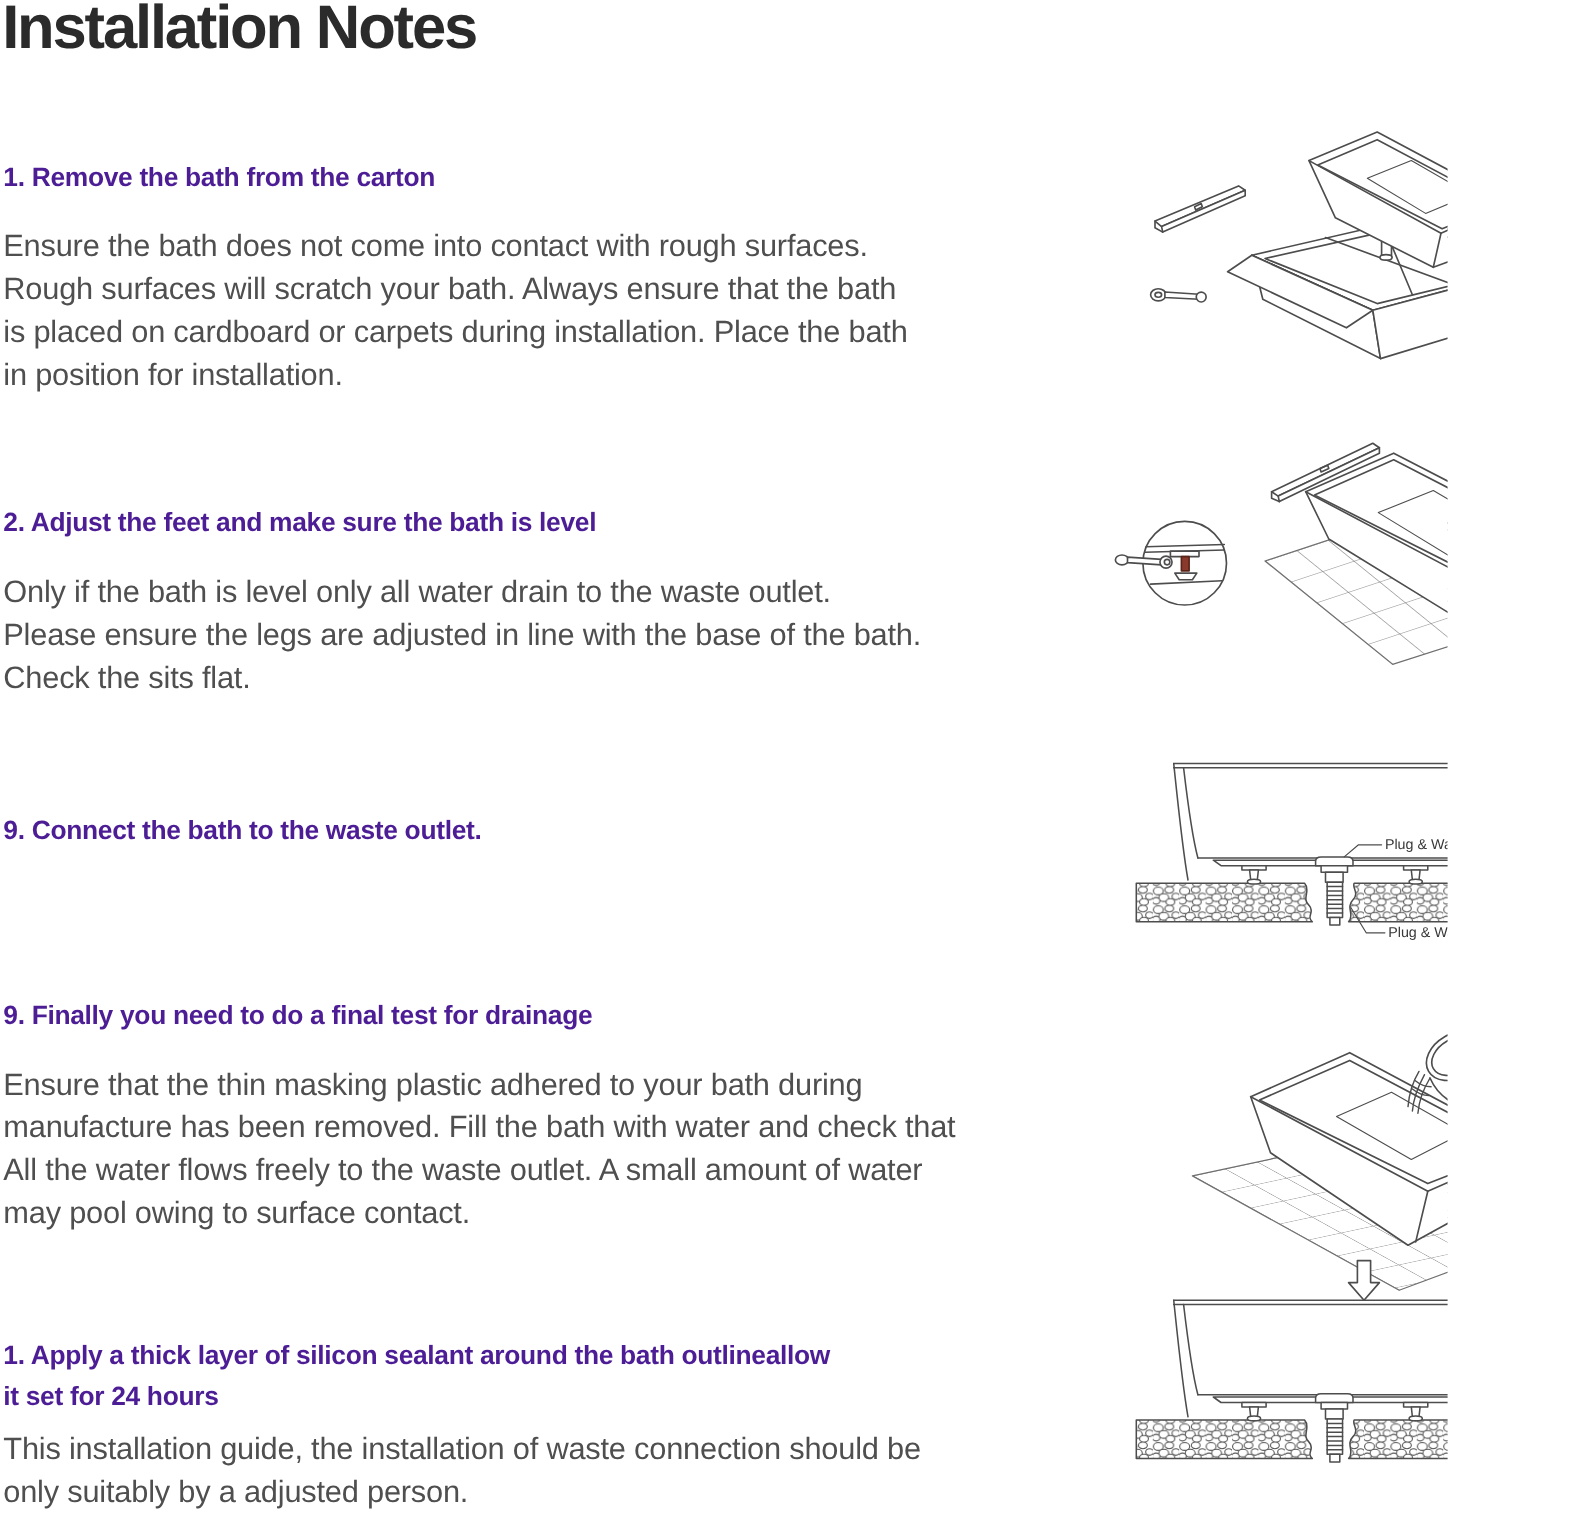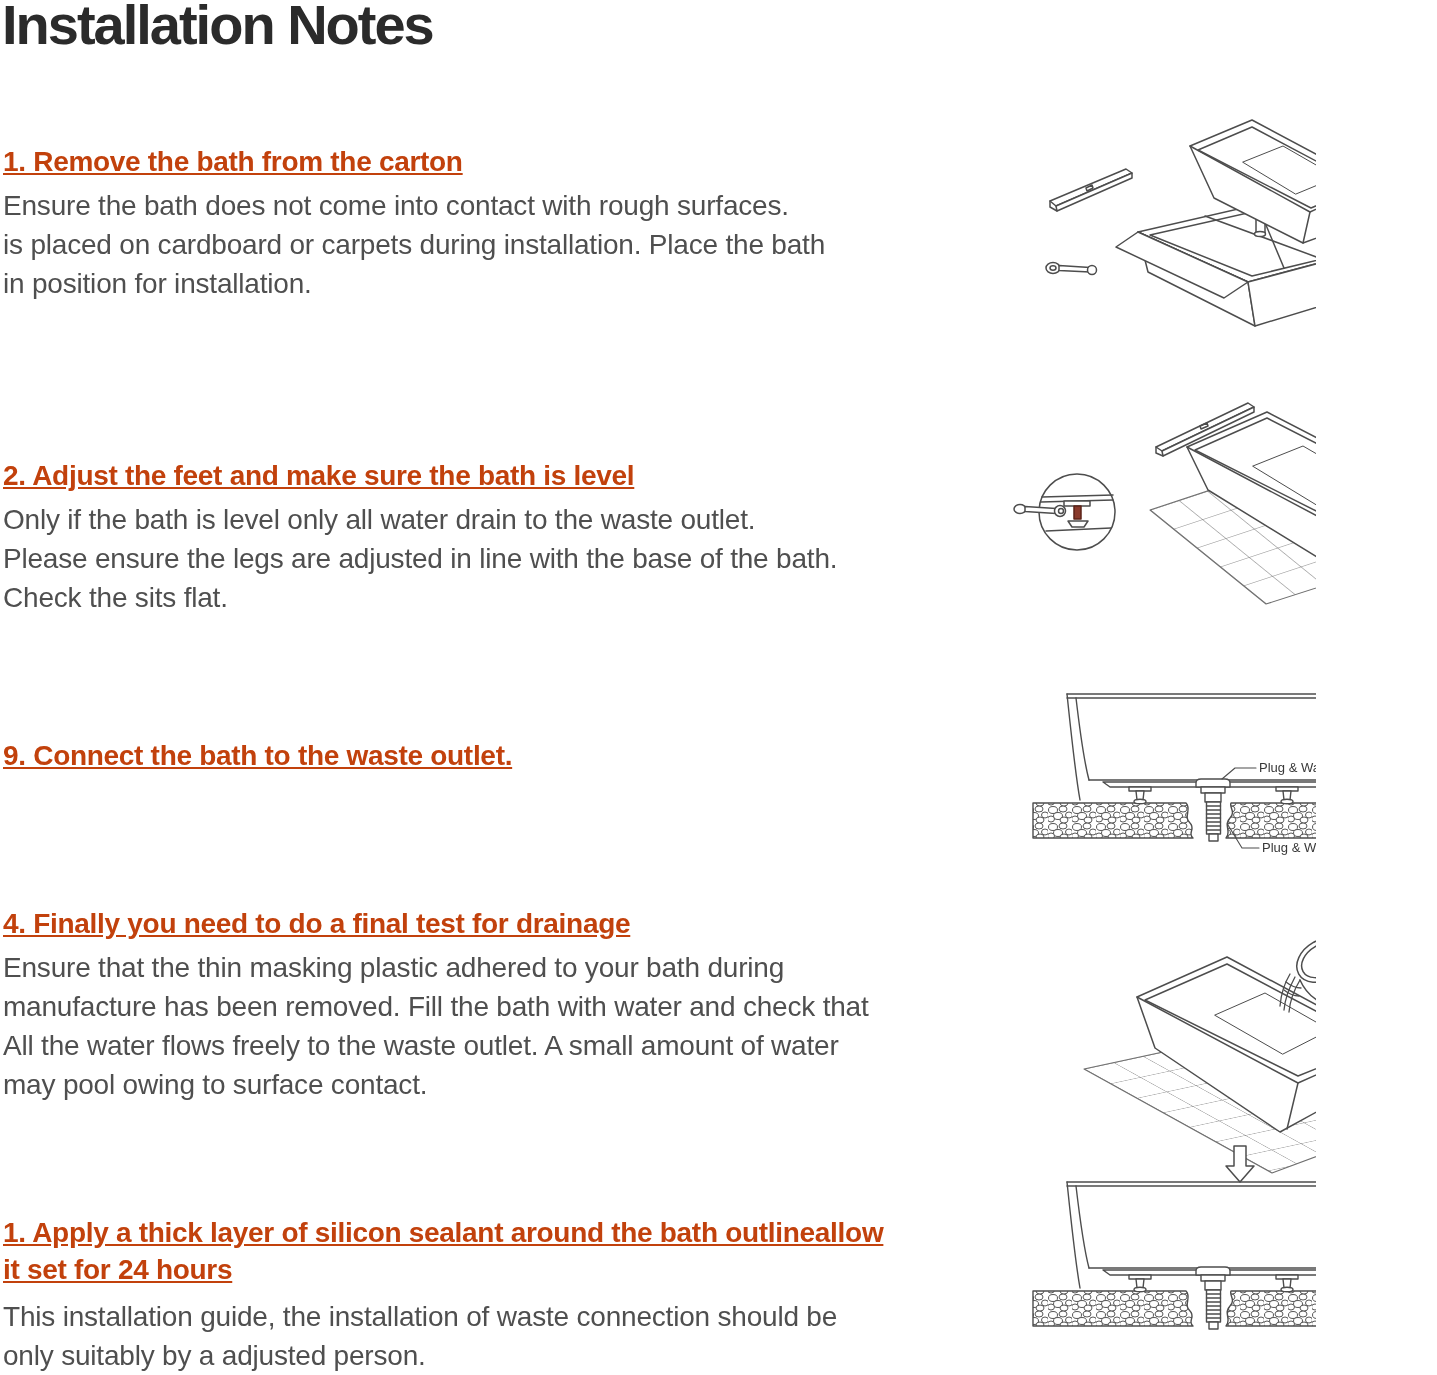--- a/index.html
+++ b/index.html
@@ -7,62 +7,63 @@
     position:relative; width:1316px; height:1375px; overflow:hidden;
     background:#ffffff; font-family:"Liberation Sans", sans-serif;
   }
   .title {
     position:absolute; left:2px; top:-8px;
     font-size:56px; font-weight:bold; letter-spacing:-2px; color:#2b2b2b;
     white-space:nowrap;
   }
   .section { position:absolute; left:3px; }
   .hline {
-    font-size:28px; font-weight:bold; color:#c2410c;
-    line-height:37px; letter-spacing:-0.3px; white-space:nowrap;text-decoration:underline;
-  }
-  .body { margin-top:6px; }
+    font-size:24px; font-weight:bold; color:#4c1d95;
+    line-height:37px; letter-spacing:-0.3px; white-space:nowrap;
+  }
+  .body { margin-top:24px; }
   .bline {
     font-size:28px; color:#4f4f4f; line-height:39px;
     letter-spacing:-0.2px; white-space:nowrap;
   }
   .fig { position:absolute; }
   .fig text { font-family:"Liberation Sans", sans-serif; font-size:13px; fill:#383838; }
 </style>
 </head>
 <body>
 
 <div class="page">
 
   <div class="title">Installation Notes</div>
 
   <div class="section" style="top:143px">
     <div class="hline">1. Remove the bath from the carton</div>
     <div class="body">
       <div class="bline">Ensure the bath does not come into contact with rough surfaces.</div>
+      <div class="bline">Rough surfaces will scratch your bath. Always ensure that the bath</div>
       <div class="bline">is placed on cardboard or carpets during installation. Place the bath</div>
       <div class="bline">in position for installation.</div>
     </div>
   </div>
 
   <div class="section" style="top:457px">
     <div class="hline">2. Adjust the feet and make sure the bath is level</div>
     <div class="body">
       <div class="bline">Only if the bath is level only all water drain to the waste outlet.</div>
       <div class="bline">Please ensure the legs are adjusted in line with the base of the bath.</div>
       <div class="bline">Check the sits flat.</div>
     </div>
   </div>
 
   <div class="section" style="top:737px">
     <div class="hline">9. Connect the bath to the waste outlet.</div>
   </div>
 
   <div class="section" style="top:905px">
-    <div class="hline">4. Finally you need to do a final test for drainage</div>
+    <div class="hline">9. Finally you need to do a final test for drainage</div>
     <div class="body">
       <div class="bline">Ensure that the thin masking plastic adhered to your bath during</div>
       <div class="bline">manufacture has been removed. Fill the bath with water and check that</div>
       <div class="bline">All the water flows freely to the waste outlet. A small amount of water</div>
       <div class="bline">may pool owing to surface contact.</div>
     </div>
   </div>
 
   <div class="section" style="top:1214px">
     <div class="hline">1. Apply a thick layer of silicon sealant around the bath outlineallow</div>

